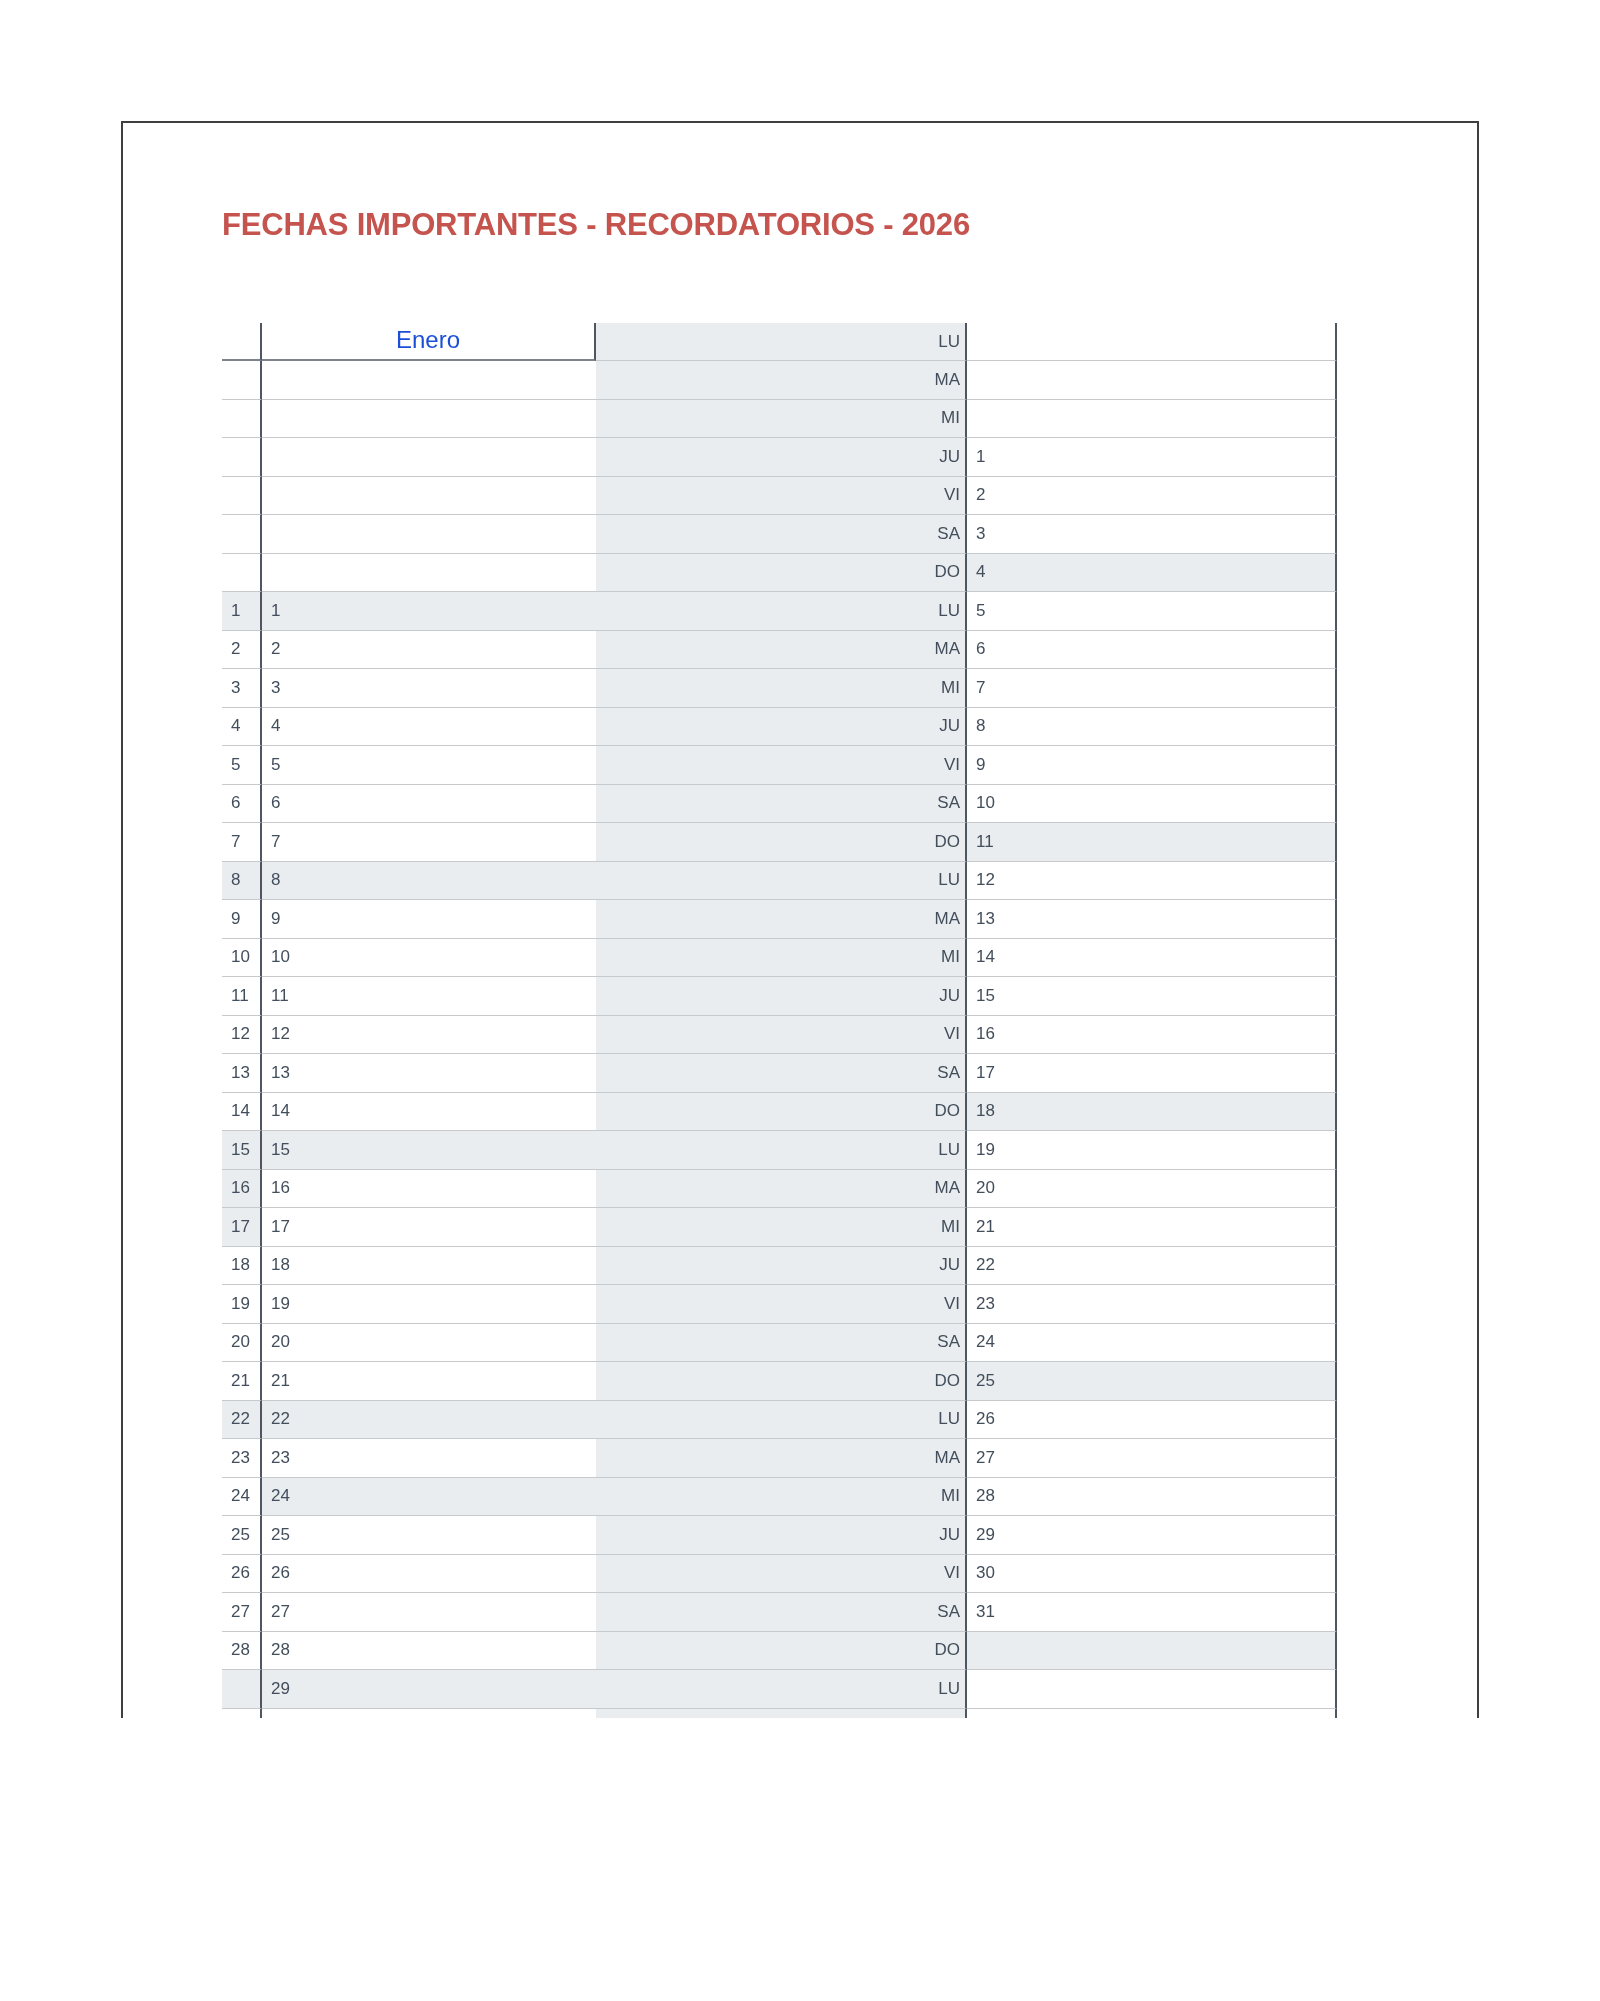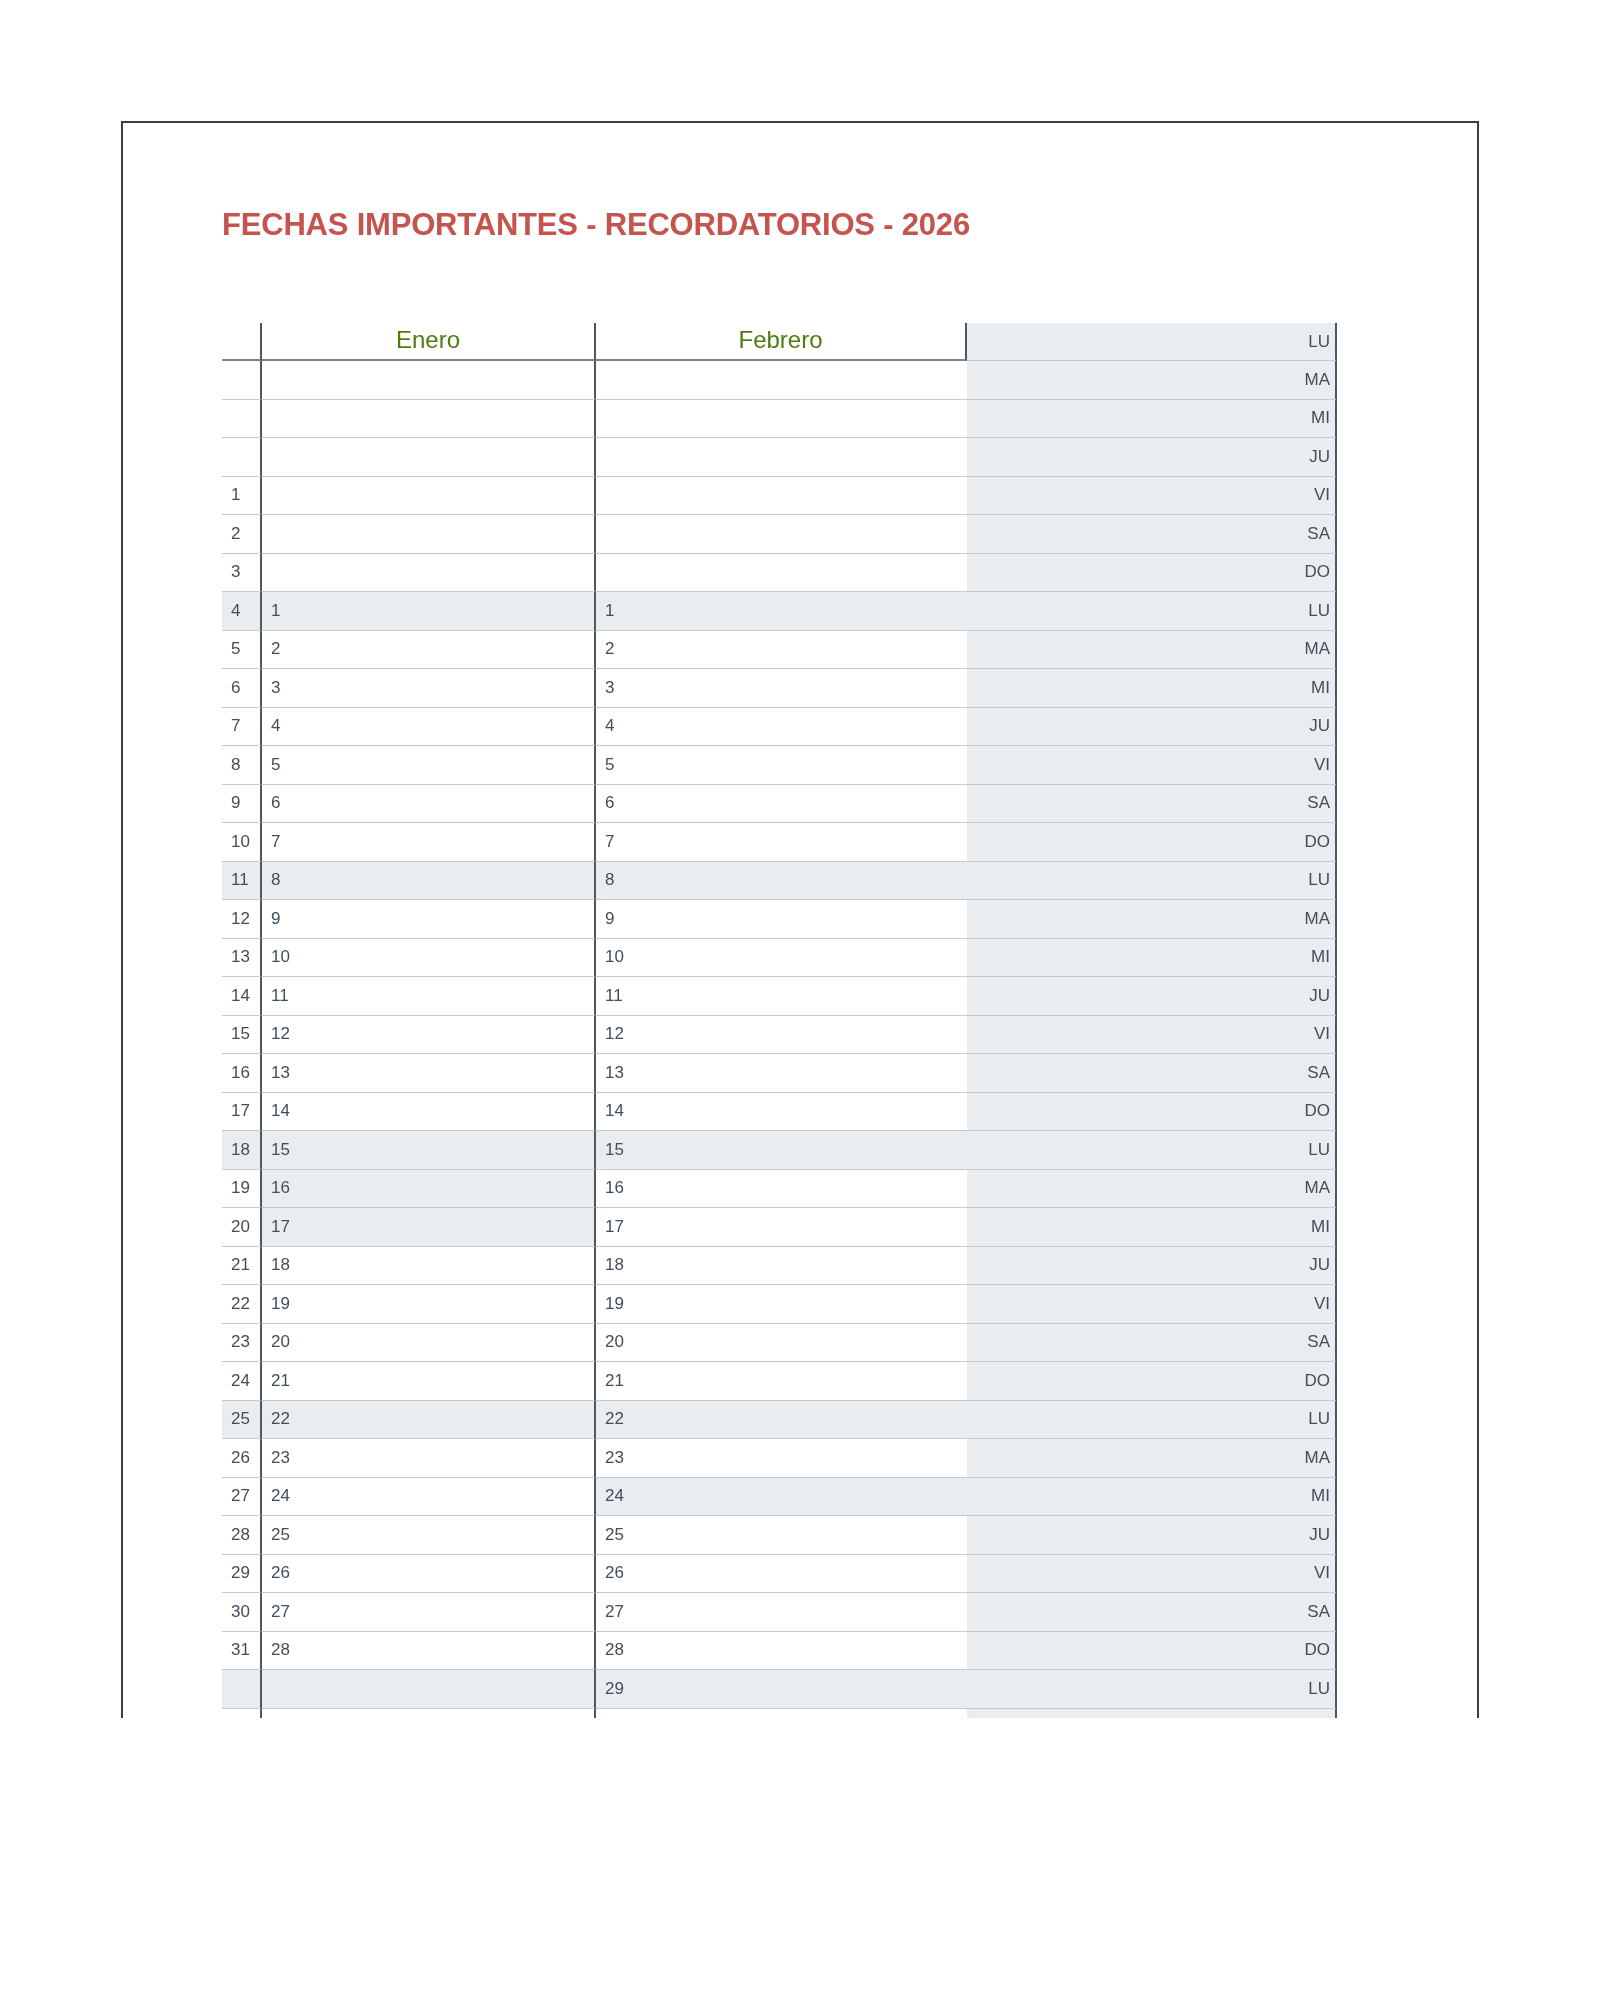--- a/index.html
+++ b/index.html
@@ -50,21 +50,21 @@
   
   .hcell {
     border-bottom: 2px solid #7e838a;
     background: #ffffff;
   }
   .hcell.vline { border-right: 2px solid #4d5661; }
   .month {
     display: flex;
     align-items: center;
     justify-content: center;
-    color: #4d7c0f;
+    color: #1d4ed8;
     font-size: 24px;
     padding-bottom: 3px;
   }
   
   .lab {
     background: #eaedef;
     border-right: 2px solid #4d5661;
     border-bottom: 1px solid #c7cacd;
     color: #424e5b;
     font-size: 17px;
@@ -90,21 +90,20 @@
 </style>
 </head>
 <body>
 
 <div class="canvas">
   <div class="page">
     <h1 class="title">FECHAS IMPORTANTES - RECORDATORIOS - 2026</h1>
     <div class="cal">
       <div class="hcell vline"></div>
       <div class="hcell vline month">Enero</div>
-      <div class="hcell vline month">Febrero</div>
 
     <div class="lab">LU</div>
         <div class="cell"></div>
         <div class="cell"></div>
         <div class="cell c3"></div>
         <div class="lab">MA</div>
         <div class="cell"></div>
         <div class="cell"></div>
         <div class="cell c3"></div>
         <div class="lab">MI</div>

